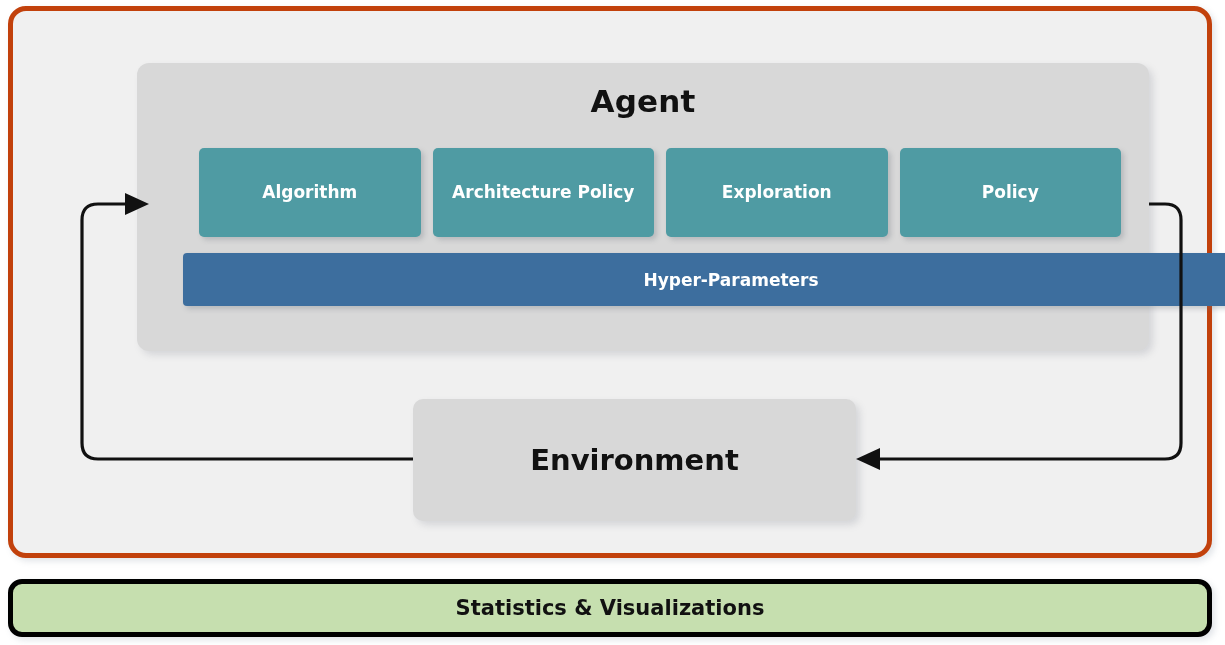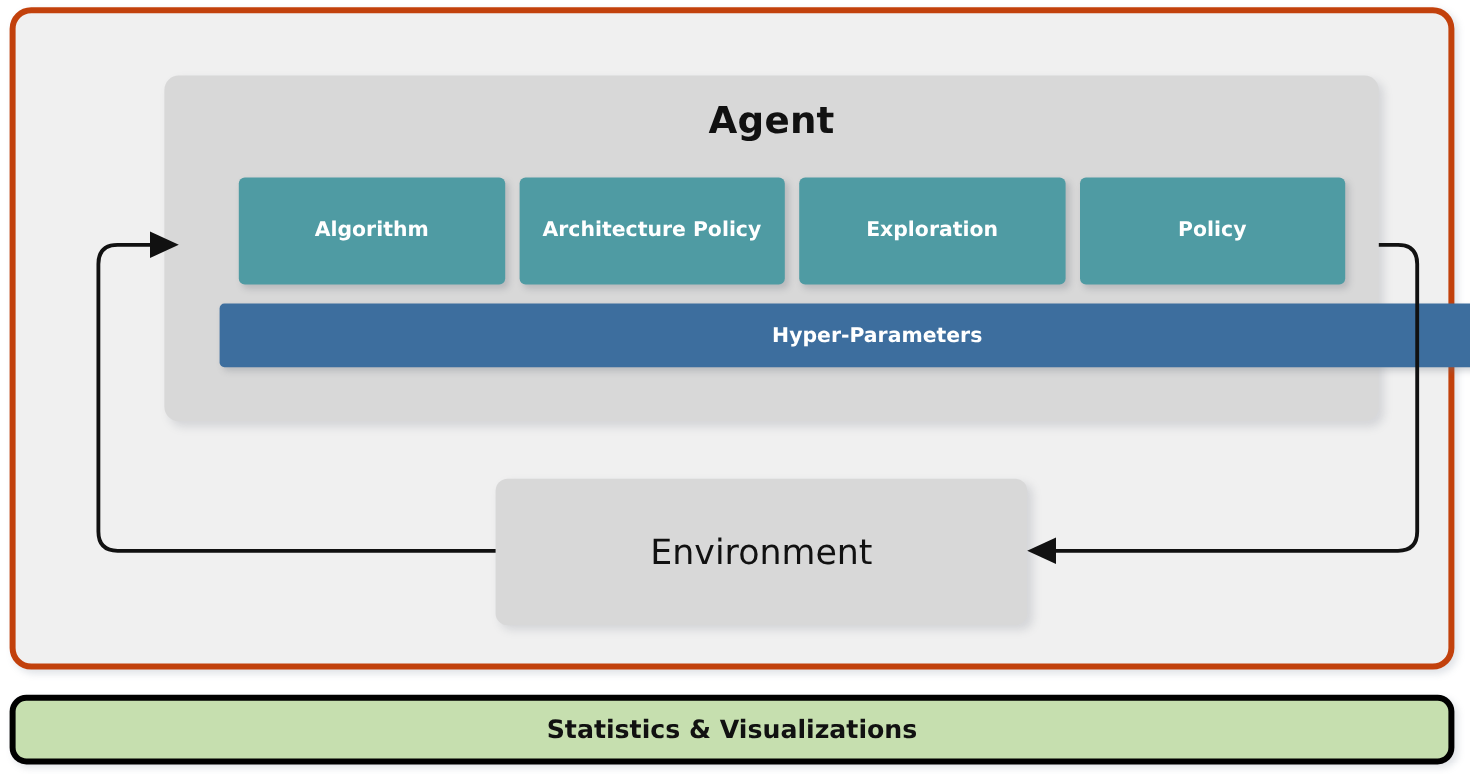--- a/index.html
+++ b/index.html
@@ -110,21 +110,21 @@
     top: 388px;
     width: 443px;
     height: 122px;
     background: #d8d8d8;
     border-radius: 10px;
     box-shadow: 4px 4px 7px rgba(120,125,135,0.22);
     display: flex;
     align-items: center;
     justify-content: center;
     font-size: 29px;
-    font-weight: normal;
+    font-weight: bold;
     color: #111111;
     box-sizing: border-box;
   }
 
   
   .connectors {
     position: absolute;
     left: 0;
     top: 0;
     width: 1225px;

